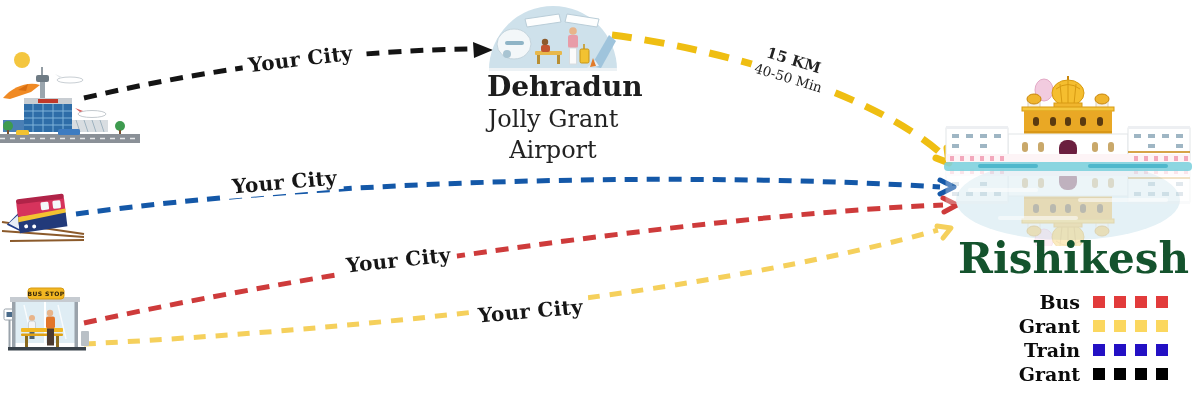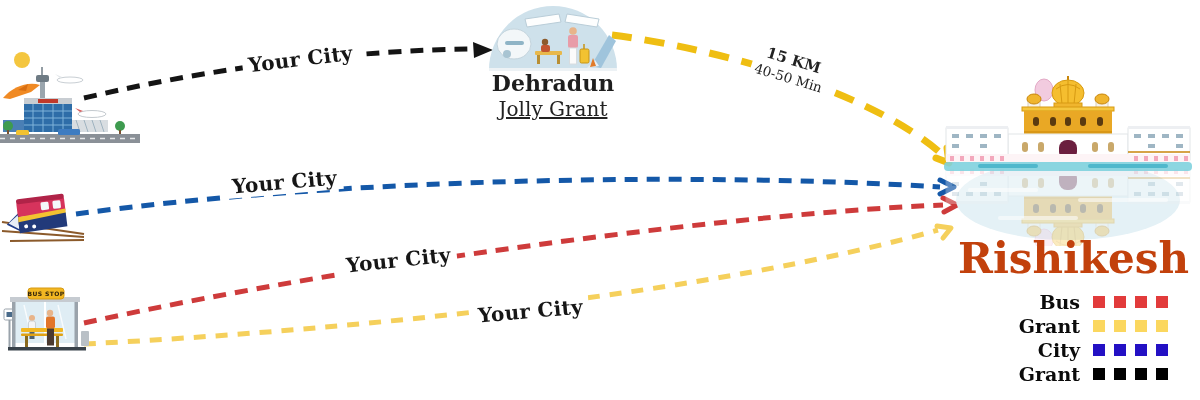--- a/index.html
+++ b/index.html
@@ -7,23 +7,23 @@
           font-family:"DejaVu Serif",serif;}
   #routes{position:absolute;left:0;top:0;}
   .illus{position:absolute;}
   .route-label{position:absolute;background:#fff;padding:0 6px;white-space:nowrap;
                font-weight:700;font-size:20px;color:#161616;letter-spacing:.3px;}
   .dist-label{position:absolute;background:#fff;padding:1px 4px;text-align:center;
               transform:rotate(17deg);color:#222;line-height:1.25;}
   .dist-label .d1{font-weight:700;font-size:15px;}
   .dist-label .d2{font-size:13.5px;}
   .stop-block{position:absolute;text-align:center;color:#1d1d1d;}
-  .stop-block .t1{font-weight:700;font-size:22px;line-height:1.2;}
-  .stop-block .t2{font-size:20px;line-height:1.3;color:#222;text-decoration:underline;}
-  .dest-title{position:absolute;text-align:center;font-weight:700;font-size:42px;color:#c2410c;}
+  .stop-block .t1{font-weight:700;font-size:28px;line-height:1.2;}
+  .stop-block .t2{font-size:24px;line-height:1.3;color:#222;}
+  .dest-title{position:absolute;text-align:center;font-weight:700;font-size:42px;color:#14532d;}
   .legend{position:absolute;left:1012px;top:290px;}
   .legend-row{display:flex;align-items:center;height:24px;}
   .legend-label{width:68px;text-align:right;font-weight:700;font-size:19px;color:#0b0b0b;
                 margin-right:13px;line-height:1;}
   .legend-swatches{display:flex;gap:9px;}
   .sq{width:12px;height:12px;display:inline-block;}
 </style>
 </head>
 <body>
 
@@ -300,20 +300,21 @@
   <div class="route-label" style="left:472px;top:299px;transform:rotate(-5deg)">Your City</div>
 
   <div class="dist-label" style="left:752px;top:50px">
     <div class="d1">15 KM</div>
     <div class="d2">40-50 Min</div>
   </div>
 
   <div class="stop-block" style="left:487px;top:70px;width:132px">
     <div class="t1">Dehradun</div>
     <div class="t2">Jolly Grant</div>
+    <div class="t2">Airport</div>
   </div>
 
   <div class="dest-title" style="left:958px;top:234px;width:224px">Rishikesh</div>
 
   <div class="legend">
     <div class="legend-row">
       <span class="legend-label">Bus</span>
       <span class="legend-swatches">
           <span class="sq" style="background: rgb(226, 59, 59);"></span>
           <span class="sq" style="background: rgb(226, 59, 59);"></span>
@@ -324,21 +325,21 @@
     <div class="legend-row">
       <span class="legend-label">Grant</span>
       <span class="legend-swatches">
           <span class="sq" style="background: rgb(251, 215, 95);"></span>
           <span class="sq" style="background: rgb(251, 215, 95);"></span>
           <span class="sq" style="background: rgb(251, 215, 95);"></span>
           <span class="sq" style="background: rgb(251, 215, 95);"></span>
         </span>
     </div>
     <div class="legend-row">
-      <span class="legend-label">City</span>
+      <span class="legend-label">Train</span>
       <span class="legend-swatches">
           <span class="sq" style="background: rgb(35, 16, 196);"></span>
           <span class="sq" style="background: rgb(35, 16, 196);"></span>
           <span class="sq" style="background: rgb(35, 16, 196);"></span>
           <span class="sq" style="background: rgb(35, 16, 196);"></span>
         </span>
     </div>
     <div class="legend-row">
       <span class="legend-label">Grant</span>
       <span class="legend-swatches">

